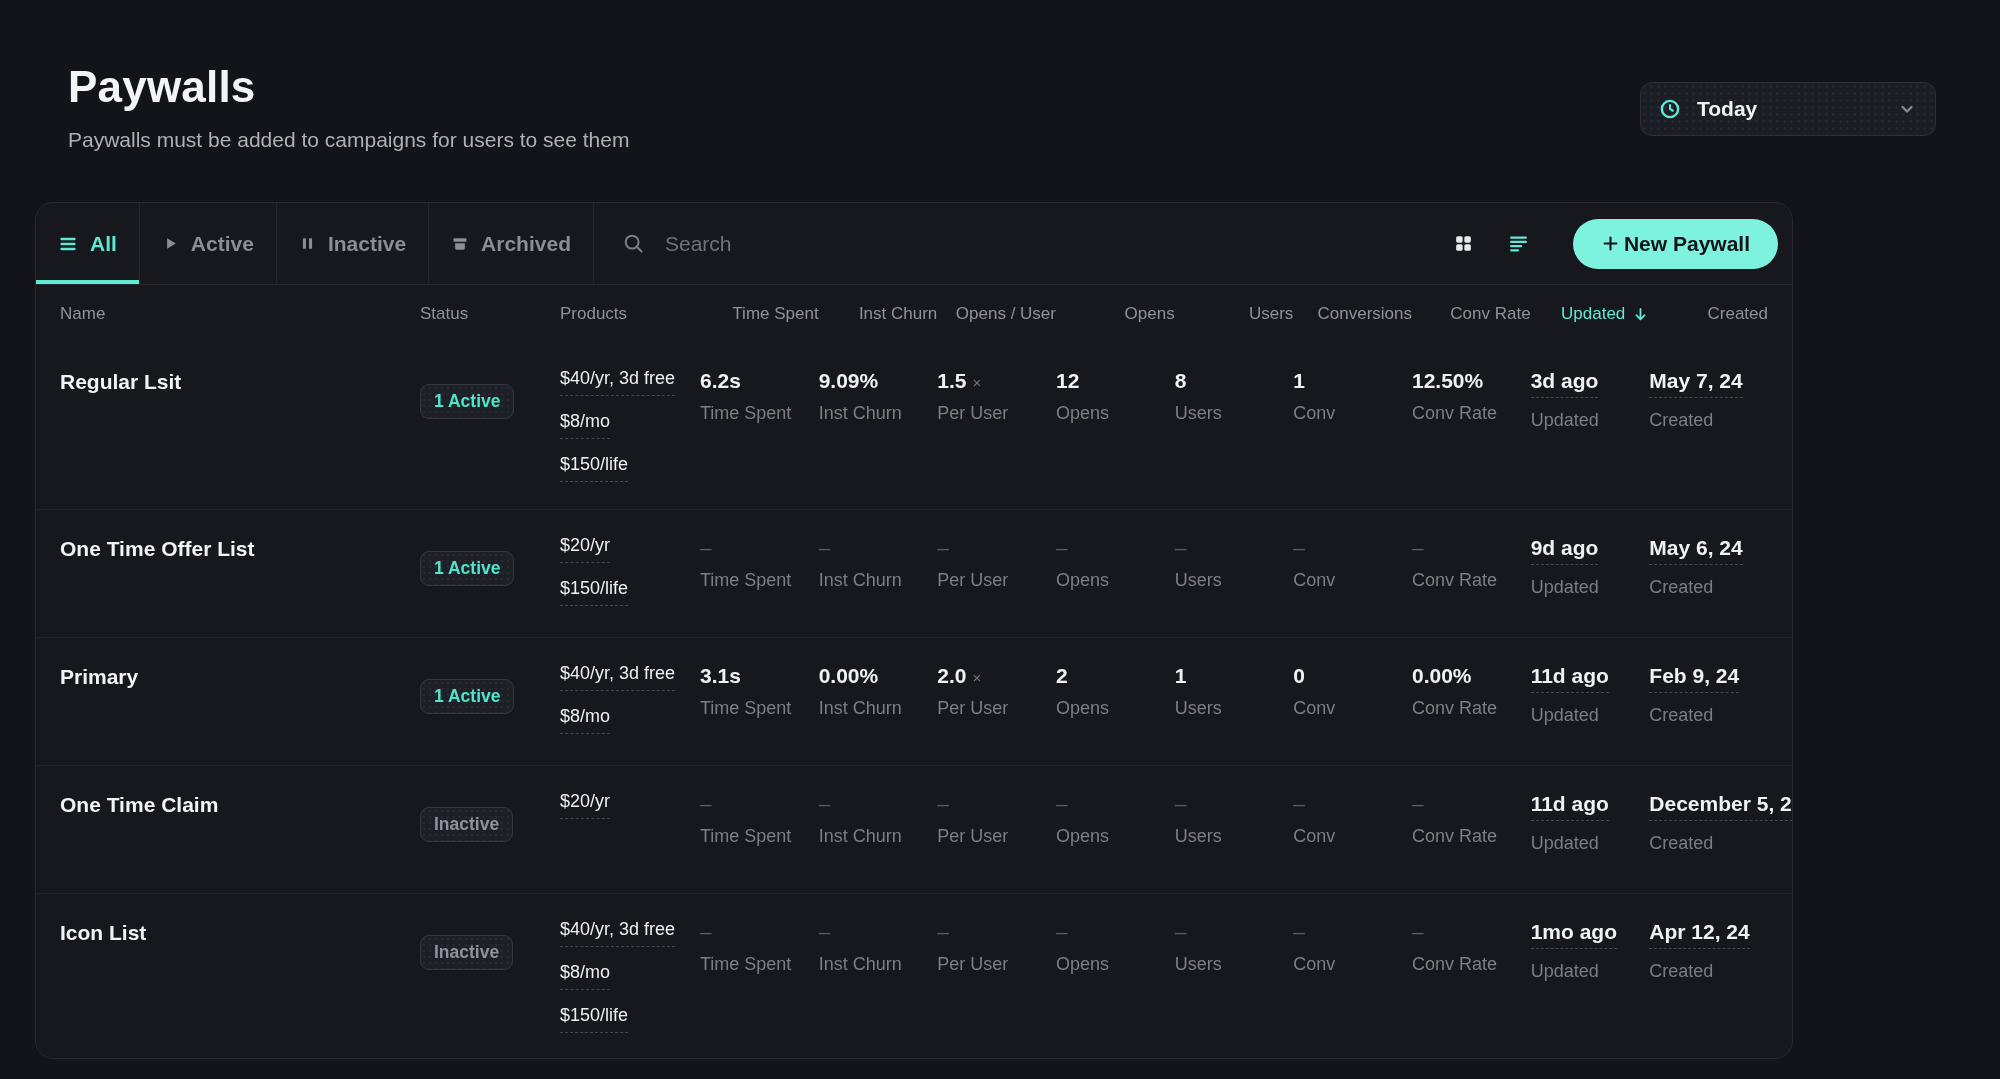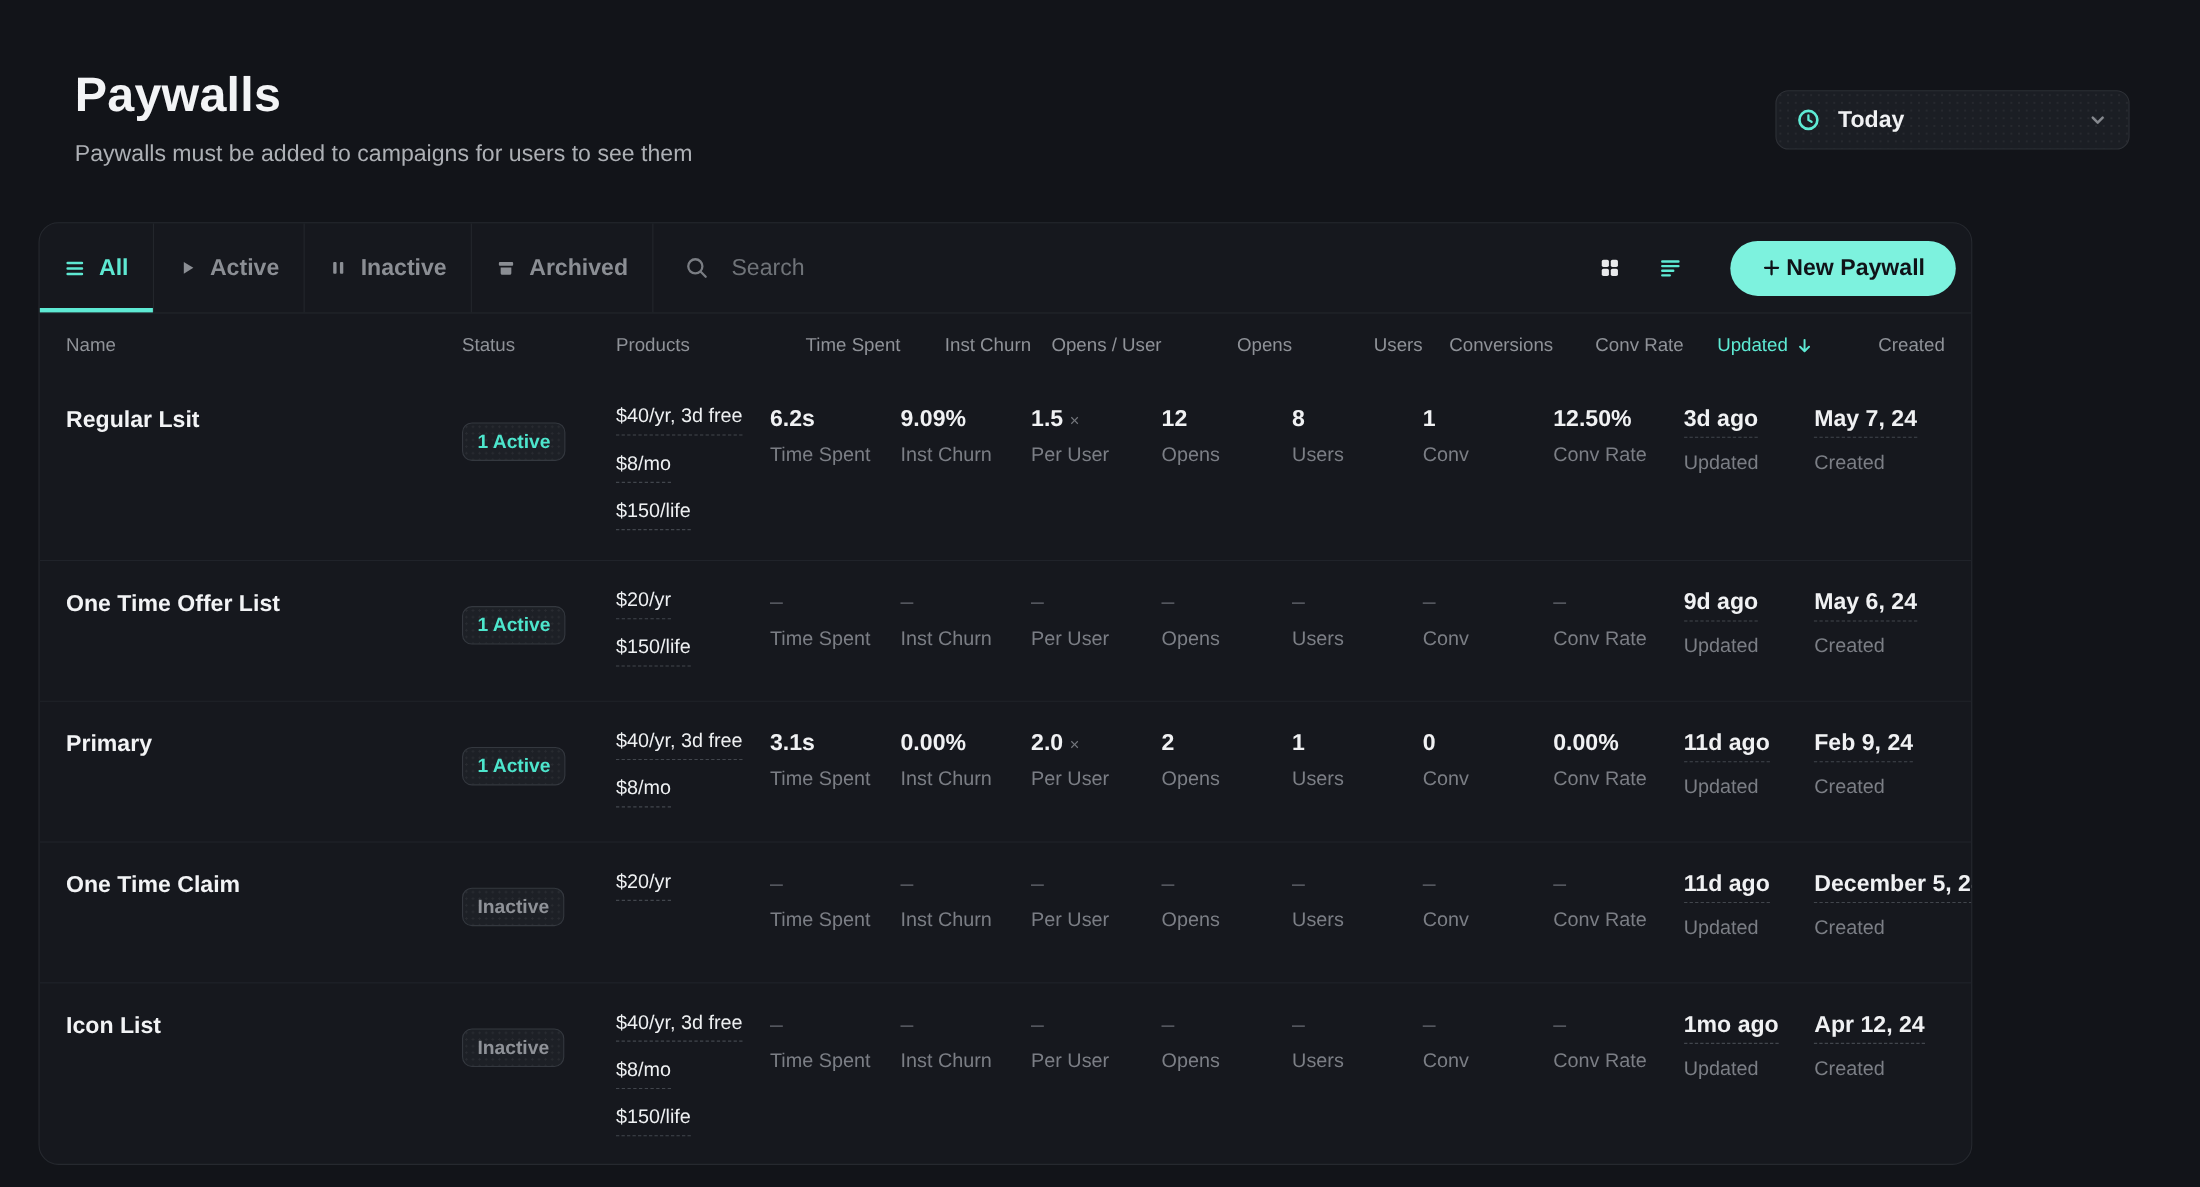--- a/index.html
+++ b/index.html
@@ -12,21 +12,21 @@
     overflow:hidden;
   }
   svg { display:block; }
 
   
   .page-header { display:flex; justify-content:space-between; align-items:flex-start; padding:62px 64px 0 68px;gap:25px; }
   .page-title { margin:0 0 16px; font-size:44px; font-weight:700; color:#f3f4f6; letter-spacing:.2px; }
   .page-subtitle { margin:0; font-size:21px; color:#adb0b5; }
 
   .date-filter {
-    margin-top:20px; width:322px; height:54px;
+    margin-top:20px; width:296px; height:54px;
     background:#1b1e24;
     background-image:radial-gradient(rgba(255,255,255,0.05) 1px, transparent 1.2px);
     background-size:7px 7px;
     border:1px solid #2d3036; border-radius:12px;
     display:flex; align-items:center; gap:16px; padding:0 18px;
     color:#f0f1f3; font-size:21px; font-weight:700; font-family:inherit;
     cursor:pointer;
   }
   .date-filter .accent { color:#5eead4; }
   .date-filter .chev { margin-left:auto; color:#85888e; }

